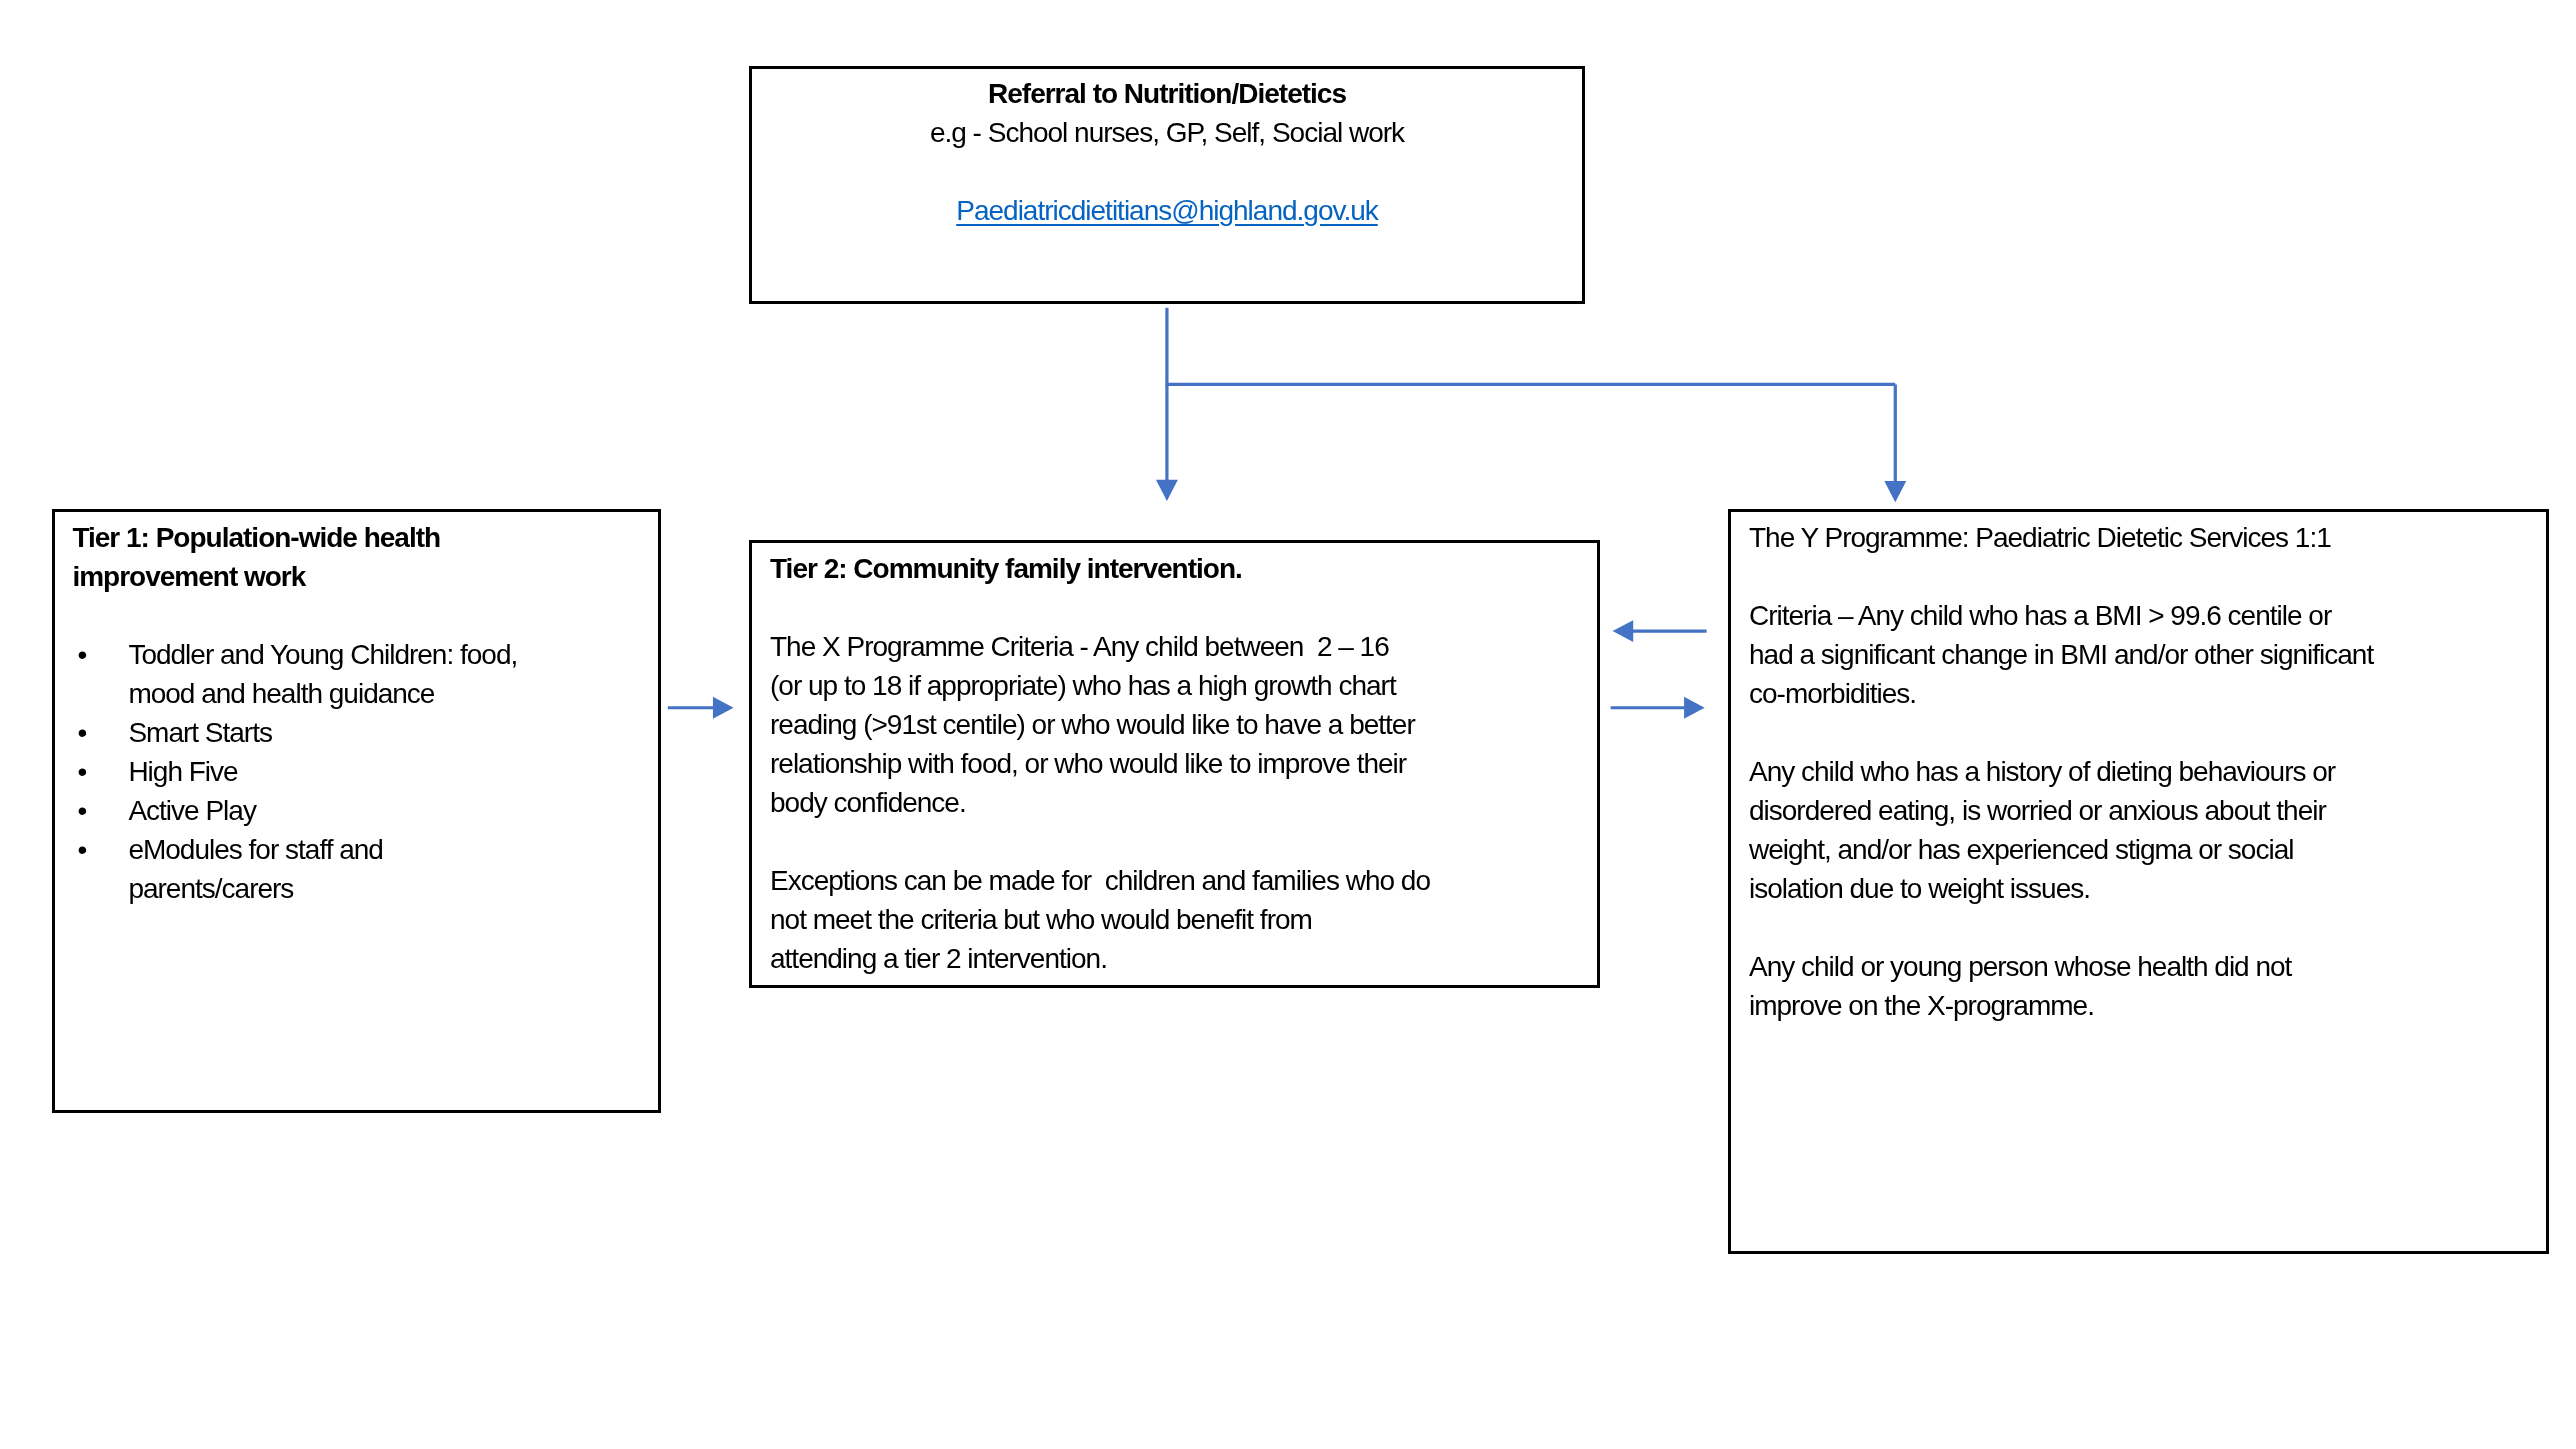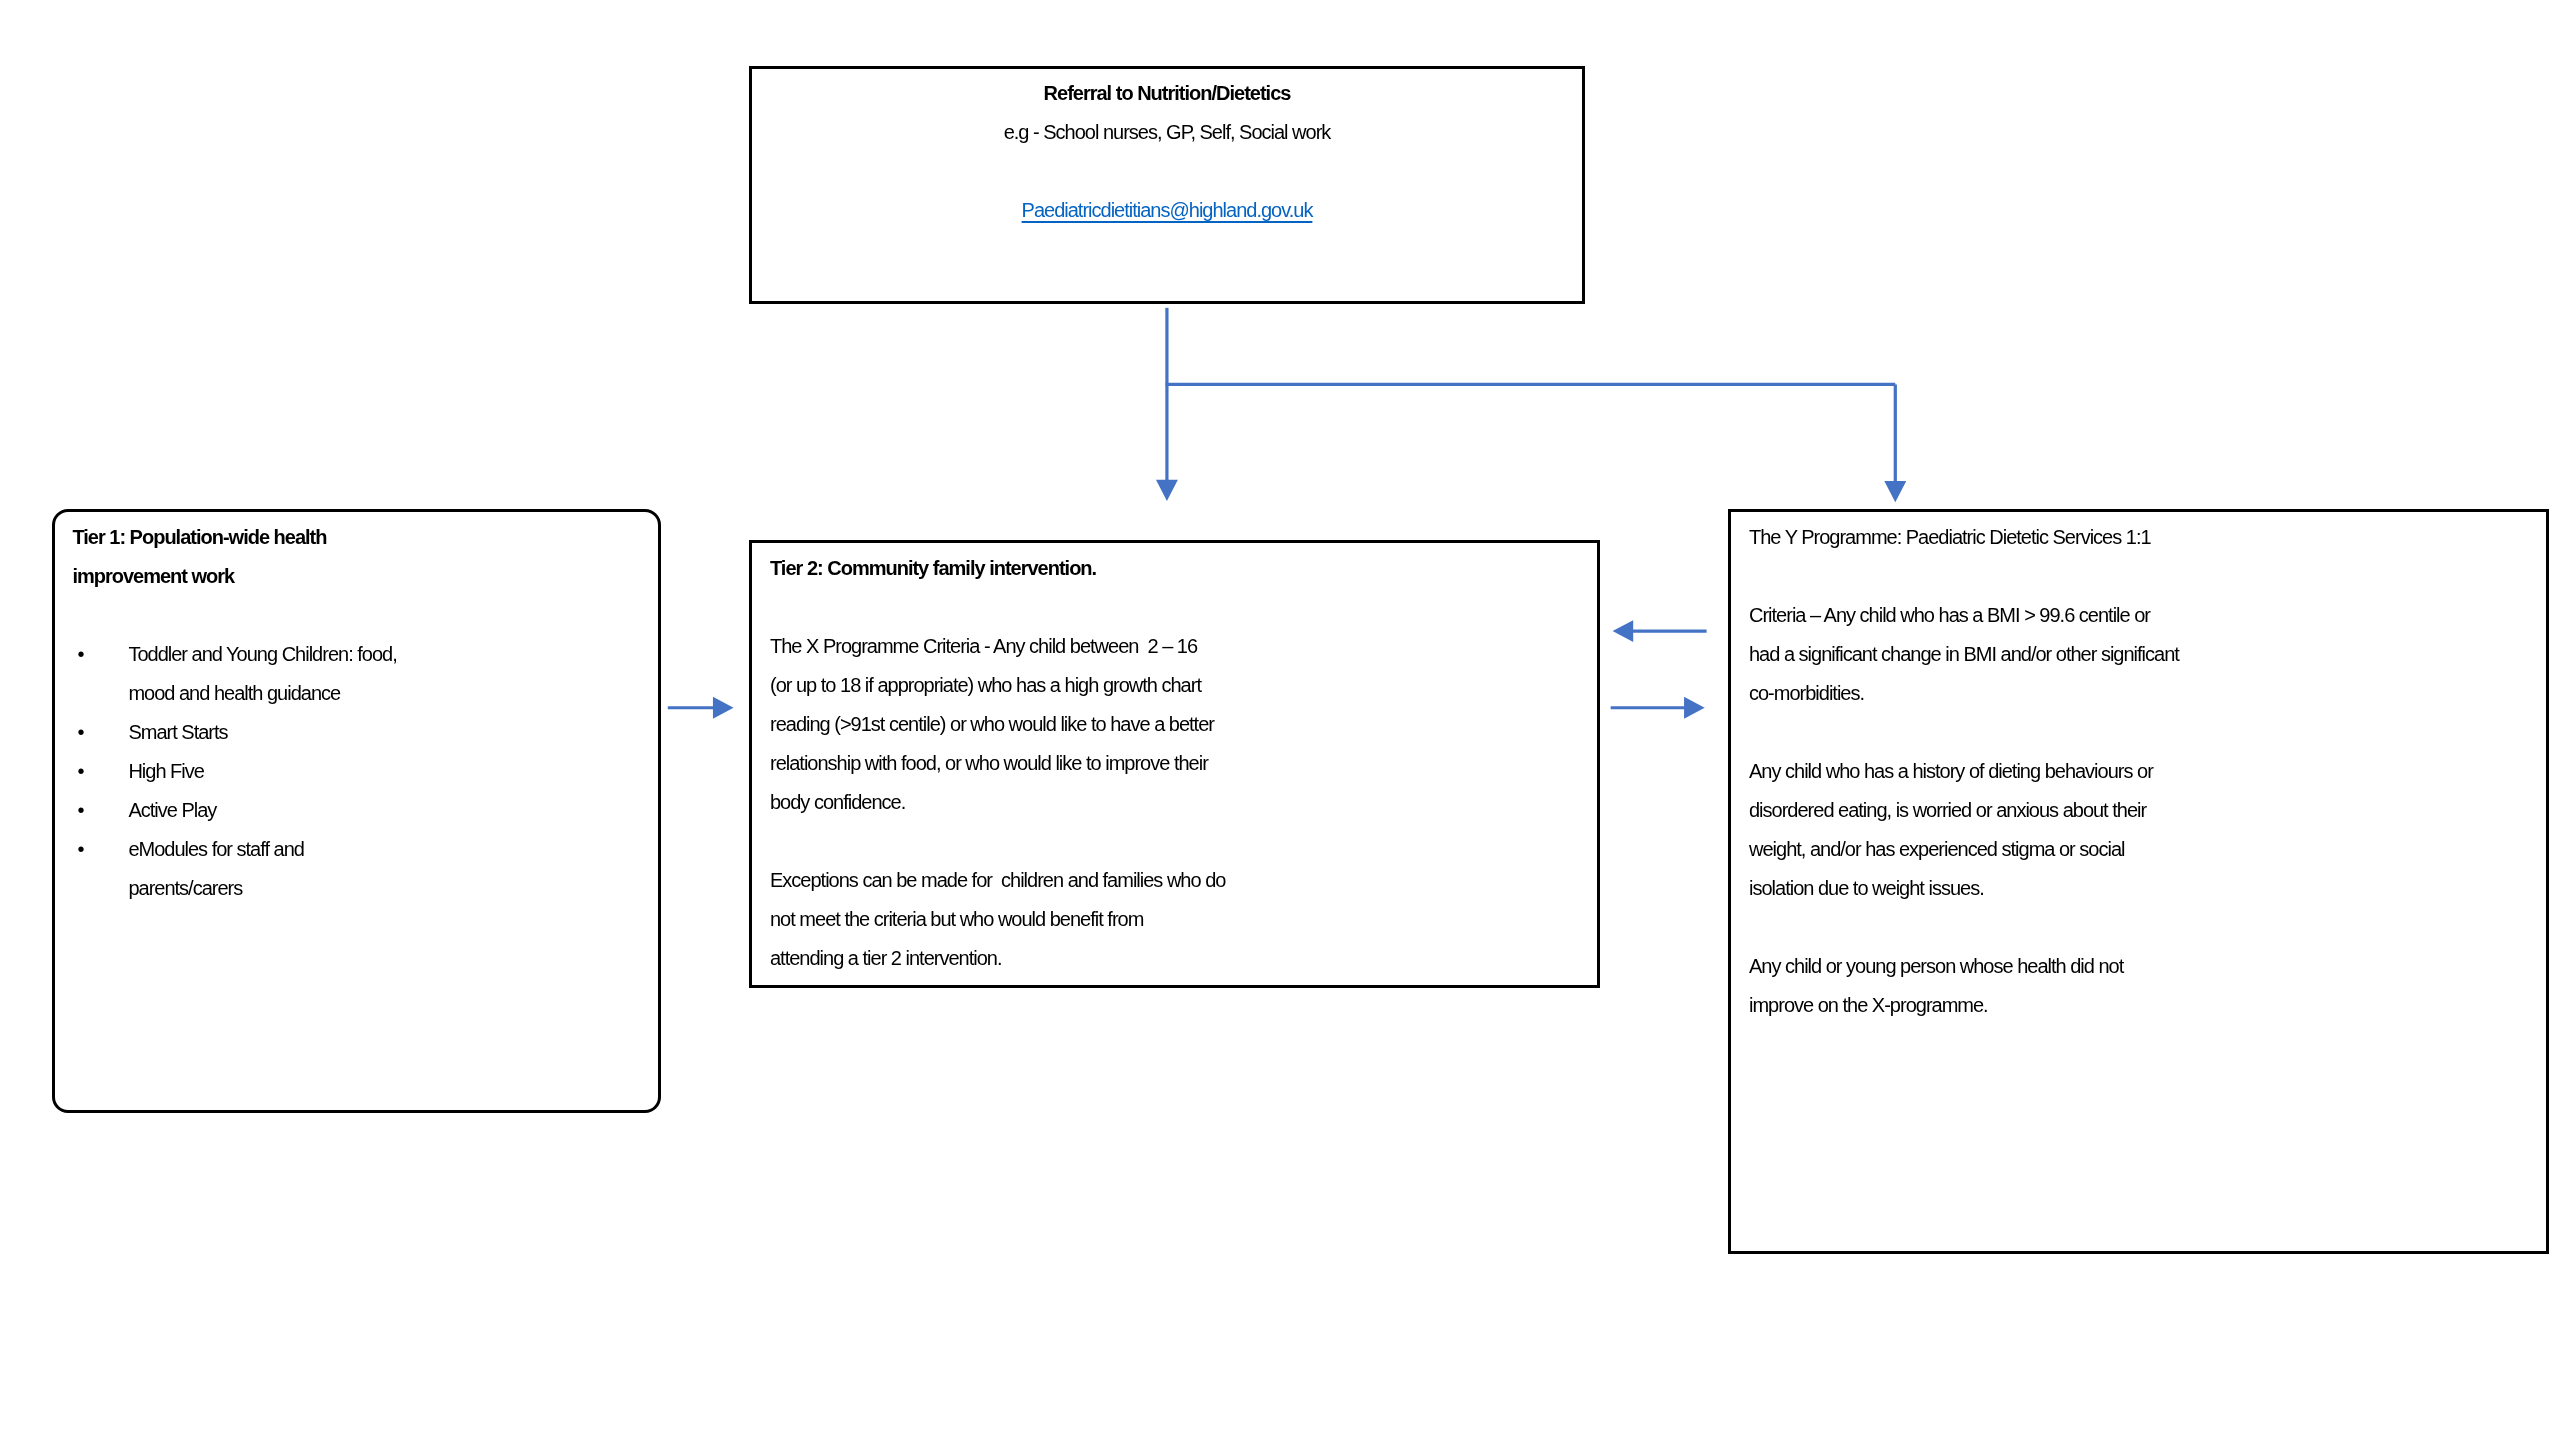--- a/index.html
+++ b/index.html
@@ -16,37 +16,36 @@
     font-family:"Liberation Sans","DejaVu Sans",sans-serif;
     color:var(--text);
     position:relative;
     overflow:hidden;
   }
   .box{
     position:absolute;
     border:3.2px solid var(--border);
     background:var(--bg);
     box-sizing:border-box;
-    font-size:20px;
+    font-size:28px;
     line-height:39px;
     letter-spacing:-1px;
   }
   .lines{white-space:pre-wrap;}
   .para{margin:0 0 39px 0;}
   .para:last-child{margin-bottom:0;}
   .bold{font-weight:bold;}
   #referral-box{
     left:749px;top:66px;width:836px;height:238px;
     text-align:center;
     padding-top:5.2px;
   }
   #tier1-box{
     left:52px;top:509px;width:609px;height:604px;
     padding:6.4px 17.4px 0 17.4px;
-    border-radius:16px;
   }
   #tier2-box{
     left:749px;top:509px;width:851px;height:448px;
     padding:6.4px 18px 0 18px;
     margin-top:31px;
   }
   #tier3-box{
     left:1728px;top:509px;width:821px;height:745px;
     padding:6.4px 18px 0 18px;
   }

